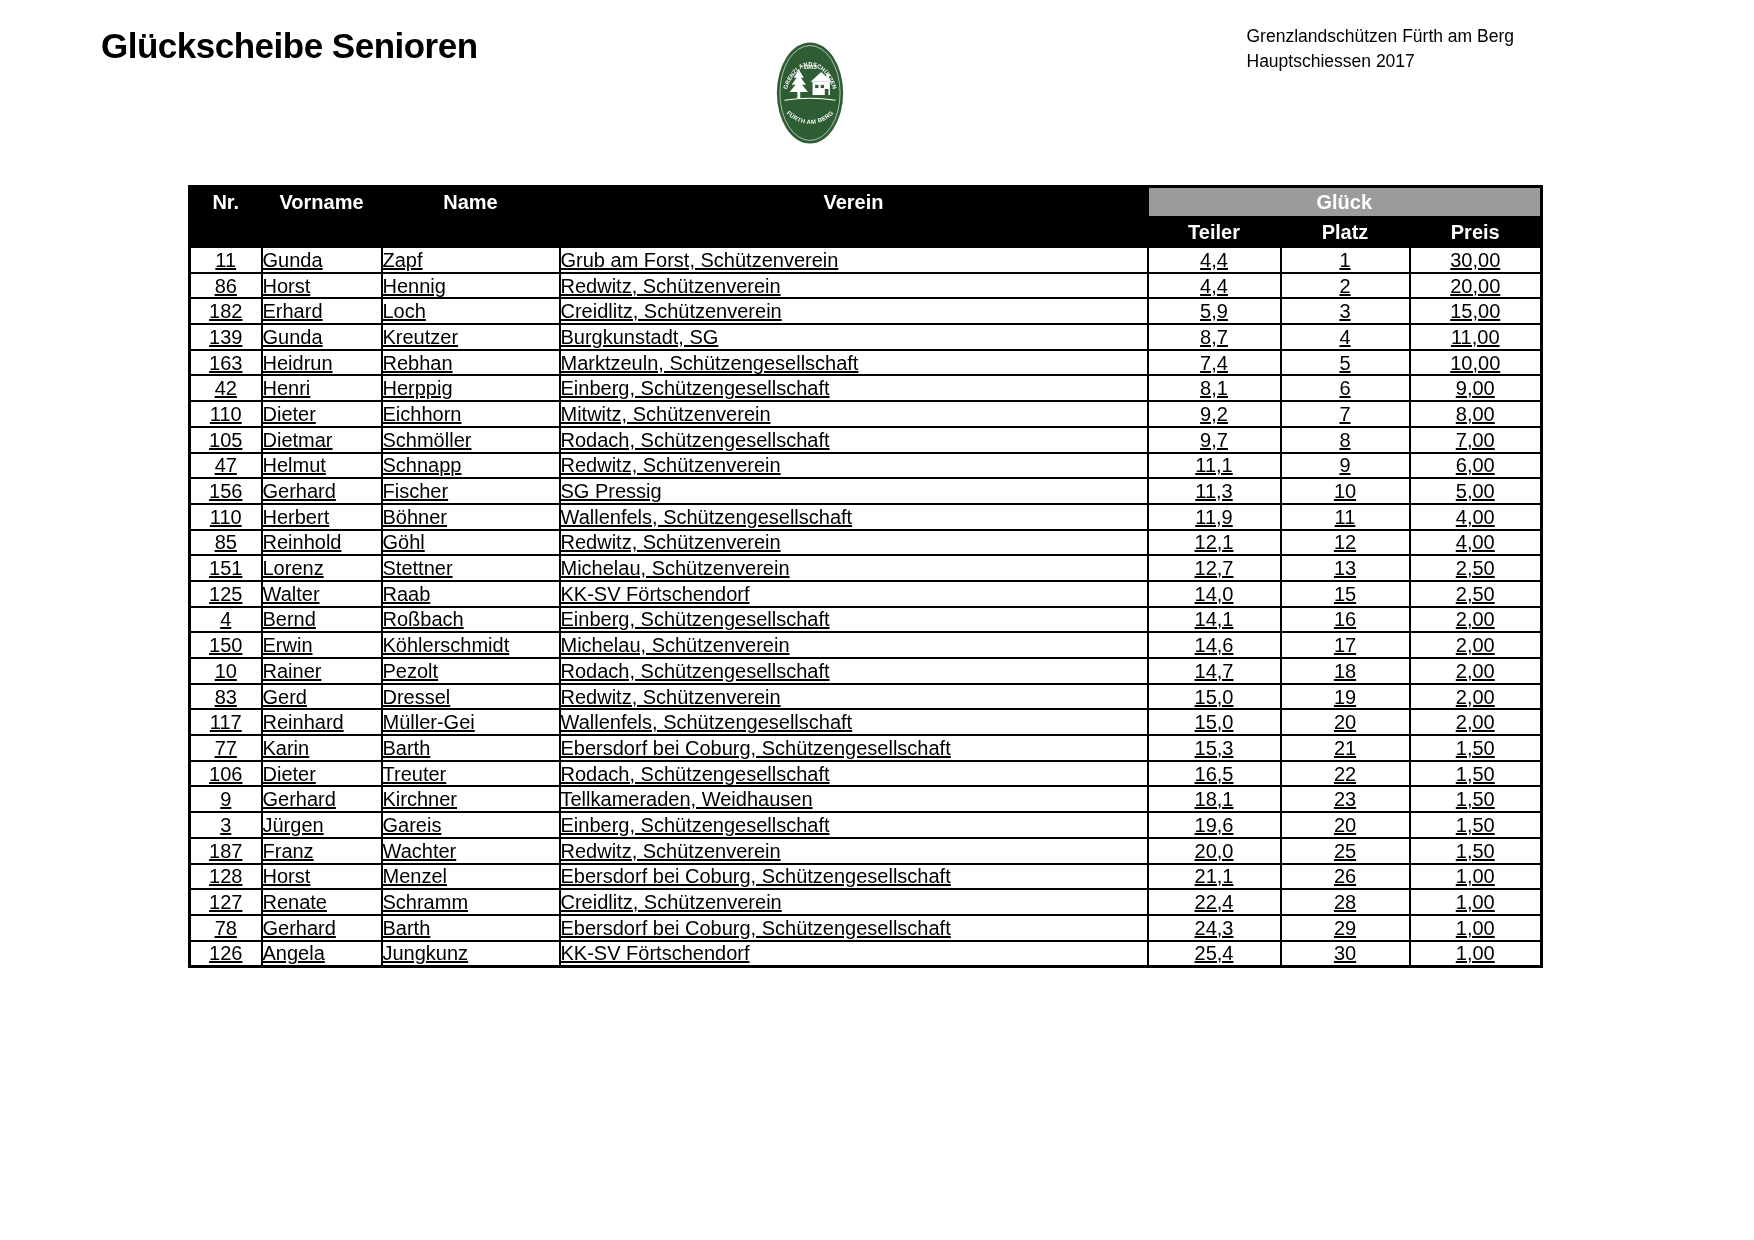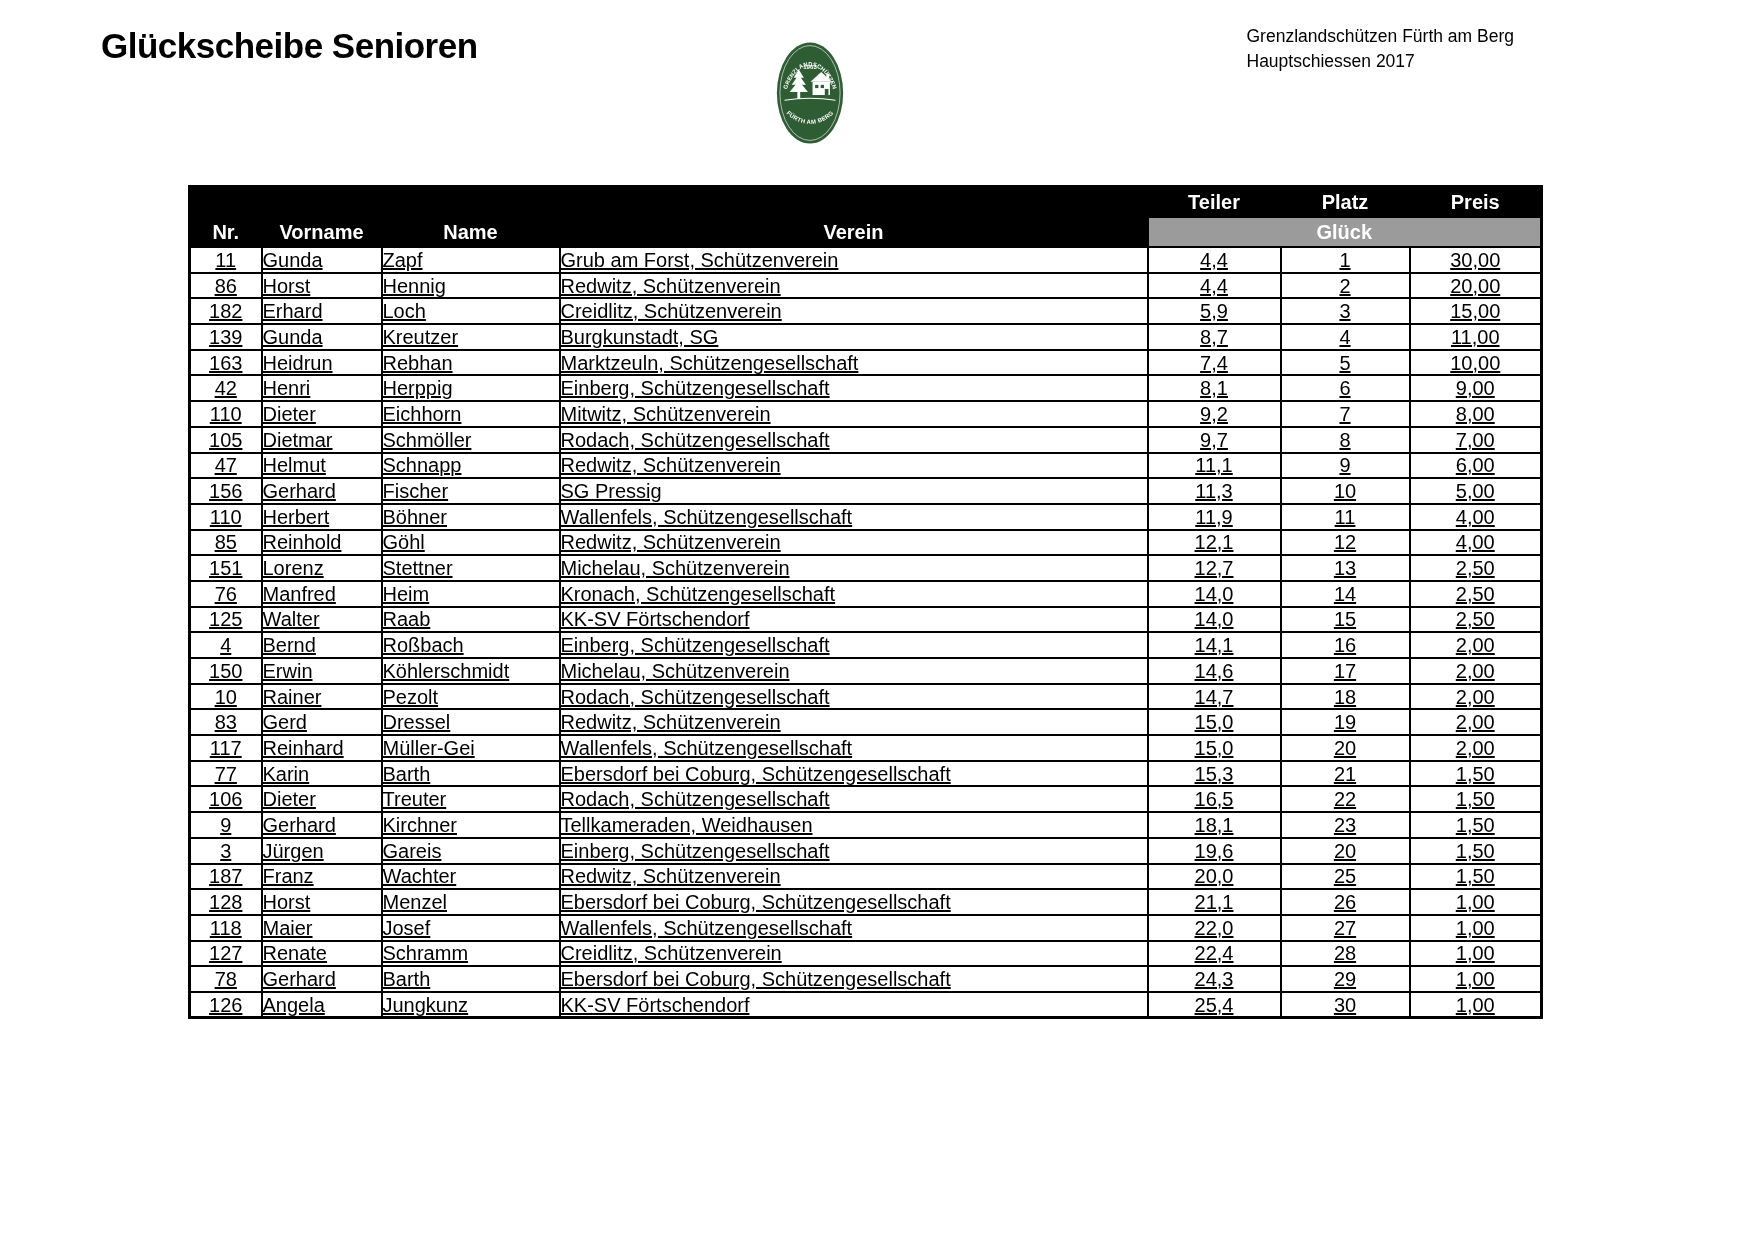--- a/index.html
+++ b/index.html
@@ -92,31 +92,31 @@
       <col style="width:72px">
         <col style="width:120px">
         <col style="width:178px">
         <col style="width:588px">
       <col style="width:133px">
         <col style="width:129px">
         <col style="width:132px">
     </colgroup>
     <thead>
       <tr>
-        <th colspan="4"></th>
-        <th>Teiler</th>
-        <th>Platz</th>
-        <th>Preis</th>
-      </tr>
-      <tr>
         <th>Nr.</th>
         <th>Vorname</th>
         <th>Name</th>
         <th>Verein</th>
         <th class="glueck-cell" colspan="3">Glück</th>
+      </tr>
+      <tr>
+        <th colspan="4"></th>
+        <th>Teiler</th>
+        <th>Platz</th>
+        <th>Preis</th>
       </tr>
     </thead>
     <tbody>
         <tr>
           <td class="c-nr">11</td>
           <td class="c-vorname">Gunda</td>
           <td class="c-name">Zapf</td>
           <td class="c-verein">Grub am Forst, Schützenverein</td>
           <td class="c-teiler">4,4</td>
           <td class="c-platz">1</td>
@@ -224,29 +224,20 @@
         <tr>
           <td class="c-nr">151</td>
           <td class="c-vorname">Lorenz</td>
           <td class="c-name">Stettner</td>
           <td class="c-verein">Michelau, Schützenverein</td>
           <td class="c-teiler">12,7</td>
           <td class="c-platz">13</td>
           <td class="c-preis">2,50</td>
         </tr>
         <tr>
-          <td class="c-nr">76</td>
-          <td class="c-vorname">Manfred</td>
-          <td class="c-name">Heim</td>
-          <td class="c-verein">Kronach, Schützengesellschaft</td>
-          <td class="c-teiler">14,0</td>
-          <td class="c-platz">14</td>
-          <td class="c-preis">2,50</td>
-        </tr>
-        <tr>
           <td class="c-nr">125</td>
           <td class="c-vorname">Walter</td>
           <td class="c-name">Raab</td>
           <td class="c-verein">KK-SV Förtschendorf</td>
           <td class="c-teiler">14,0</td>
           <td class="c-platz">15</td>
           <td class="c-preis">2,50</td>
         </tr>
         <tr>
           <td class="c-nr">4</td>
@@ -341,29 +332,20 @@
         <tr>
           <td class="c-nr">128</td>
           <td class="c-vorname">Horst</td>
           <td class="c-name">Menzel</td>
           <td class="c-verein">Ebersdorf bei Coburg, Schützengesellschaft</td>
           <td class="c-teiler">21,1</td>
           <td class="c-platz">26</td>
           <td class="c-preis">1,00</td>
         </tr>
         <tr>
-          <td class="c-nr">118</td>
-          <td class="c-vorname">Maier</td>
-          <td class="c-name">Josef</td>
-          <td class="c-verein">Wallenfels, Schützengesellschaft</td>
-          <td class="c-teiler">22,0</td>
-          <td class="c-platz">27</td>
-          <td class="c-preis">1,00</td>
-        </tr>
-        <tr>
           <td class="c-nr">127</td>
           <td class="c-vorname">Renate</td>
           <td class="c-name">Schramm</td>
           <td class="c-verein">Creidlitz, Schützenverein</td>
           <td class="c-teiler">22,4</td>
           <td class="c-platz">28</td>
           <td class="c-preis">1,00</td>
         </tr>
         <tr>
           <td class="c-nr">78</td>

